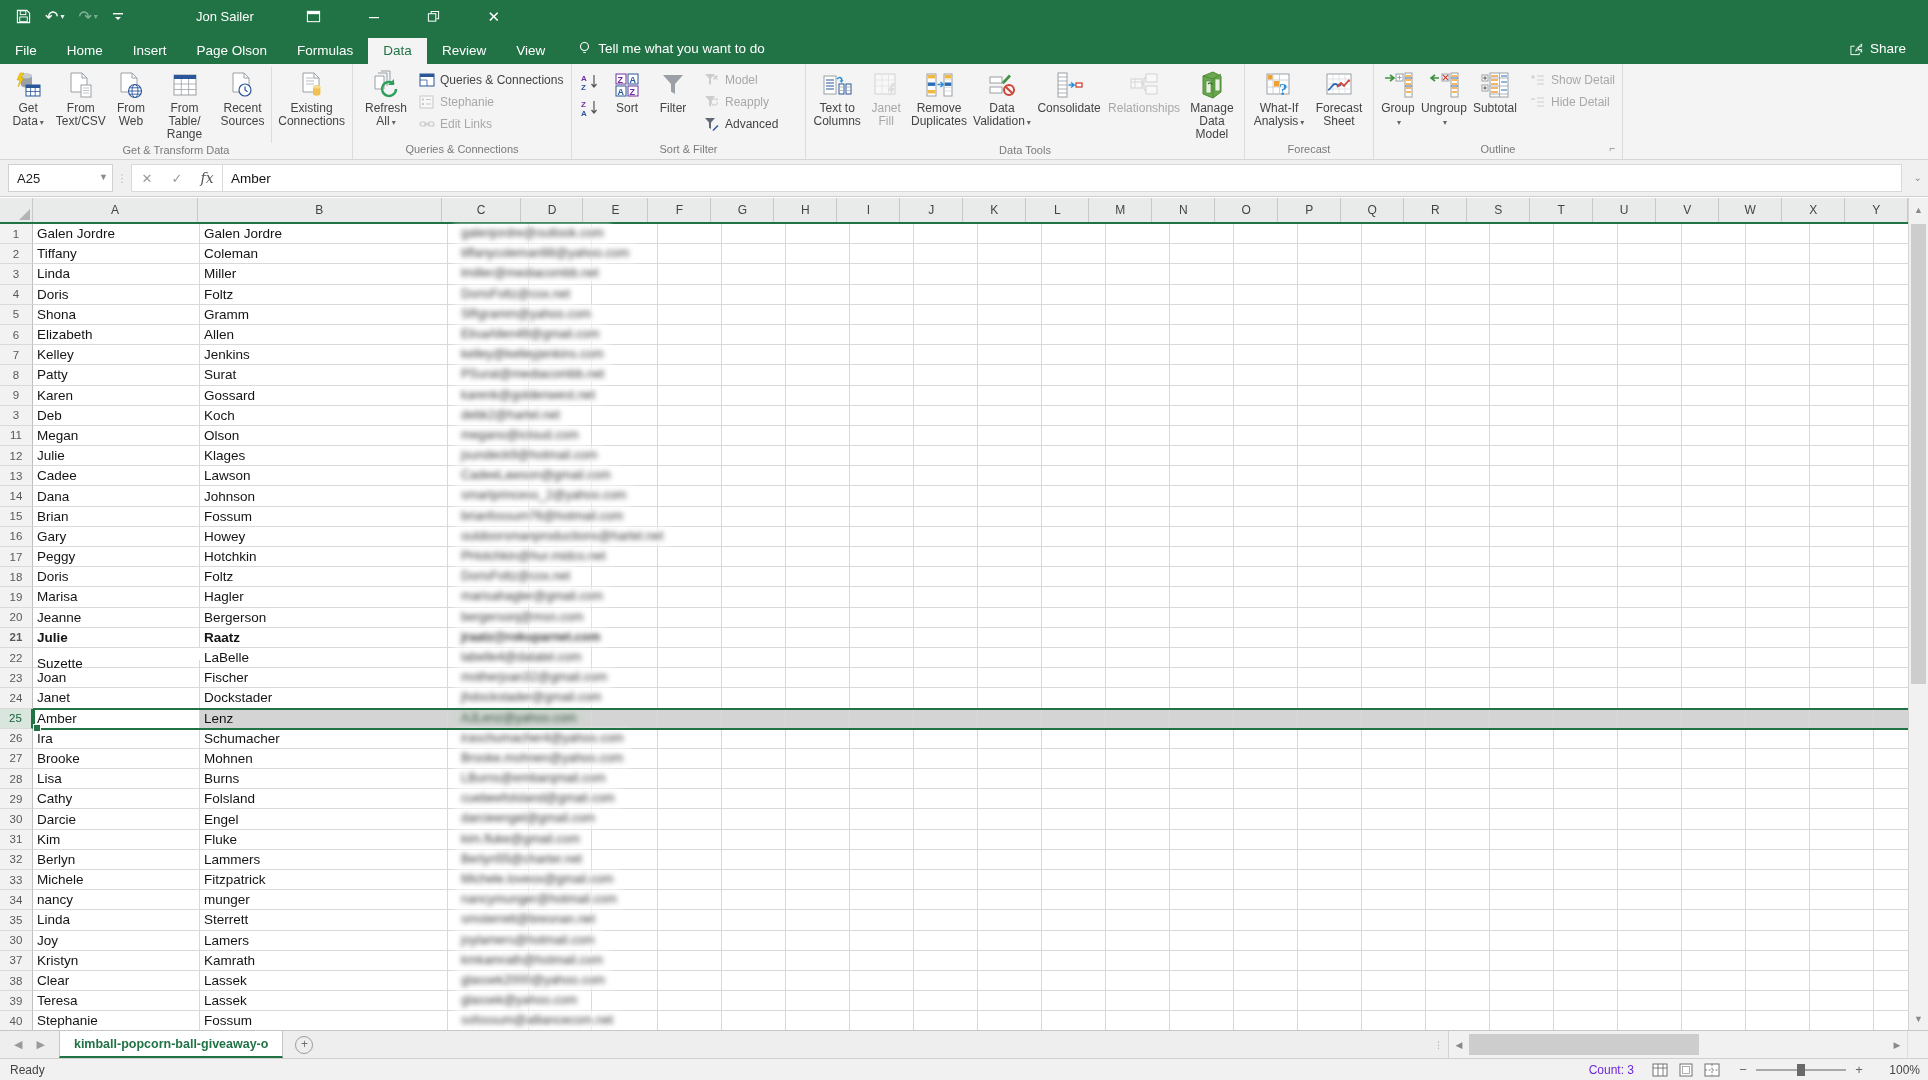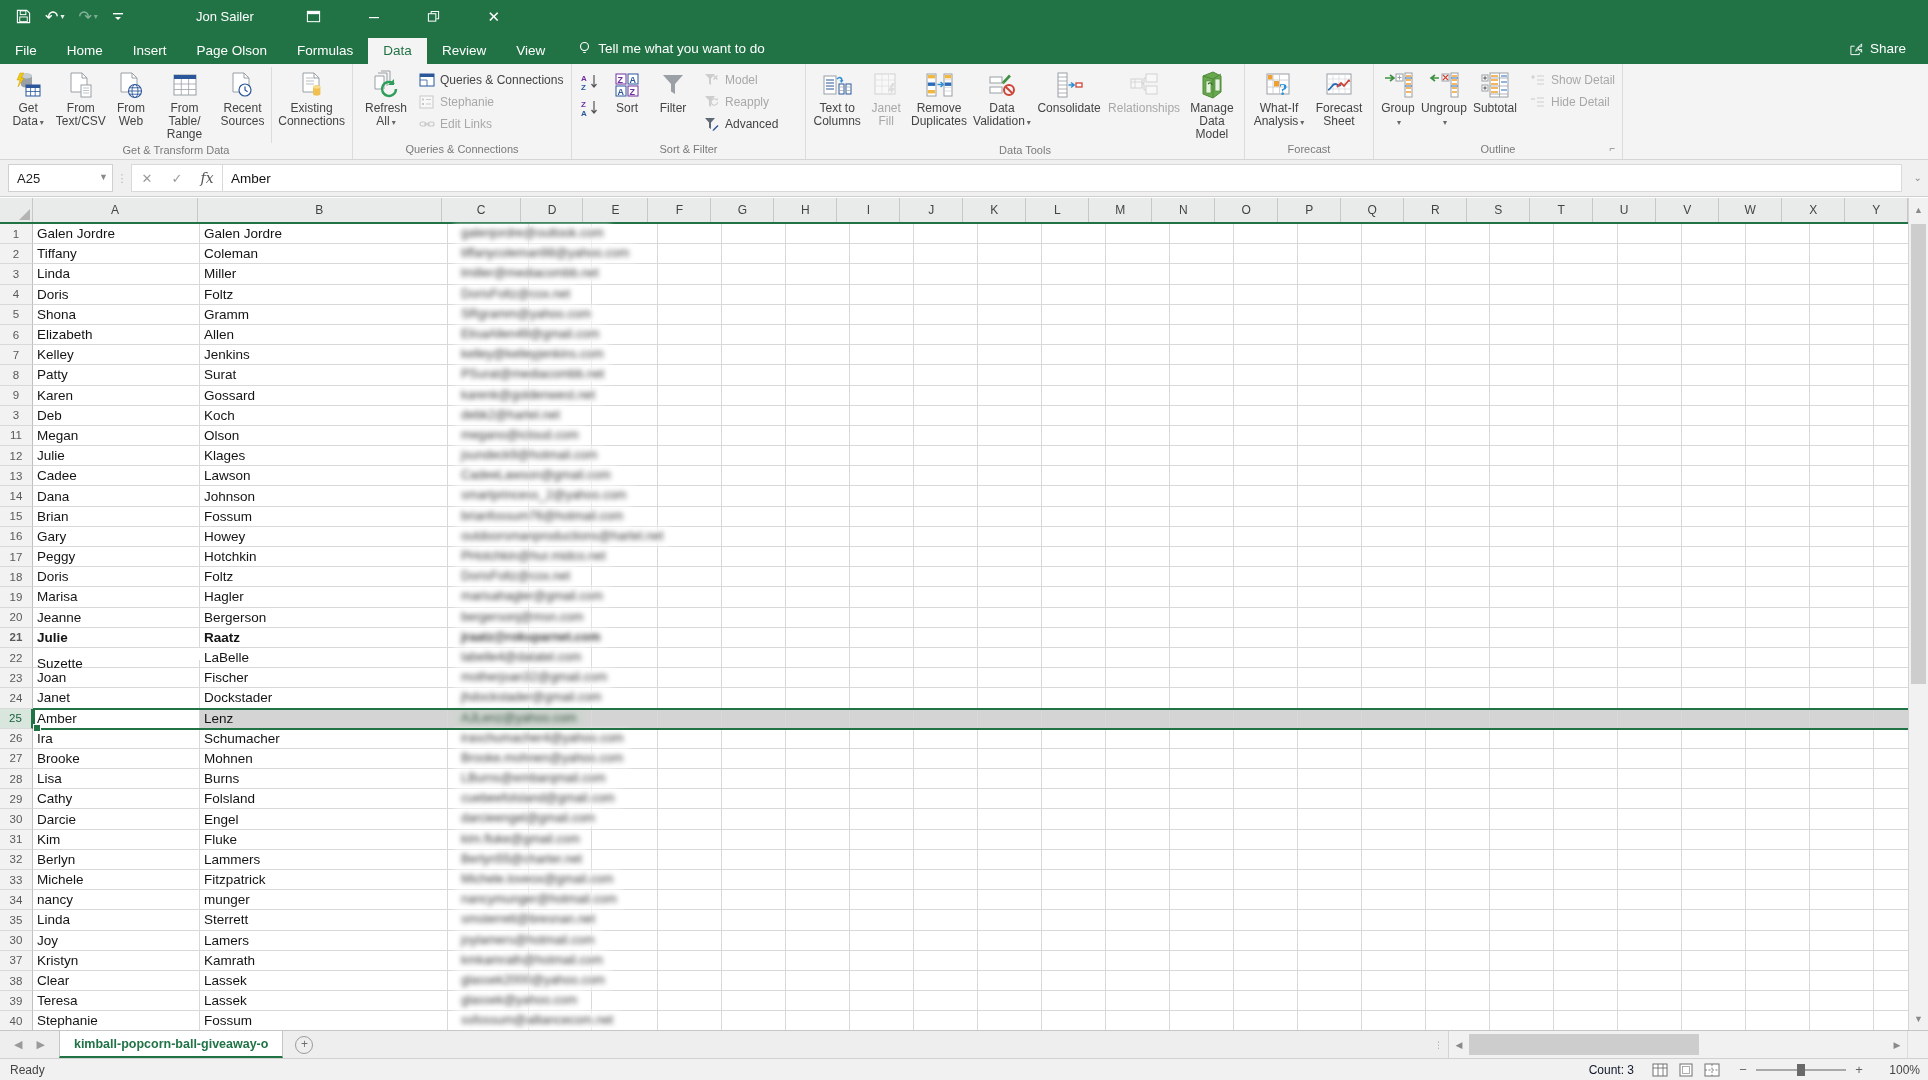--- a/index.html
+++ b/index.html
@@ -94,21 +94,21 @@
   .hscroll{width:458px;display:flex;align-items:center;position:relative;background:#f1f1f1;border-left:1px solid #d4d4d4;}
   .hs-arrow{width:20px;text-align:center;color:#8a8a8a;font-size:9px;}
   .hs-track{flex:1;height:100%;position:relative;}
   .hs-thumb{position:absolute;left:0;top:3px;bottom:3px;width:230px;background:#cdcdcd;}
   .hs-corner{width:20px;background:#f1f1f1;border-left:1px solid #dcdcdc;}
 
   
   .statusbar{position:absolute;left:0;top:1058px;right:0;height:22px;background:#f1f1f1;border-top:1px solid #d0d0d0;display:flex;align-items:center;font-size:12px;color:#444;box-sizing:border-box;}
   .sb-ready{padding-left:10px;}
   .sb-right{margin-left:auto;display:flex;align-items:center;gap:18px;padding-right:8px;}
-  .sb-count{color:#0f172a;}
+  .sb-count{color:#6d28d9;}
   .viewicons{display:flex;gap:10px;align-items:center;}
   .viewicons svg{display:block;}
   .zoomctl{display:flex;align-items:center;gap:8px;}
   .zoomctl .zminus,.zoomctl .zplus{color:#666;font-size:13px;width:10px;text-align:center;}
   .ztrack{width:90px;height:2px;background:#a9a9a9;position:relative;}
   .zthumb{position:absolute;left:41px;top:-5px;width:8px;height:12px;background:#696969;}
   .zpct{width:38px;text-align:right;}
 
   
   .ic{display:block;}

